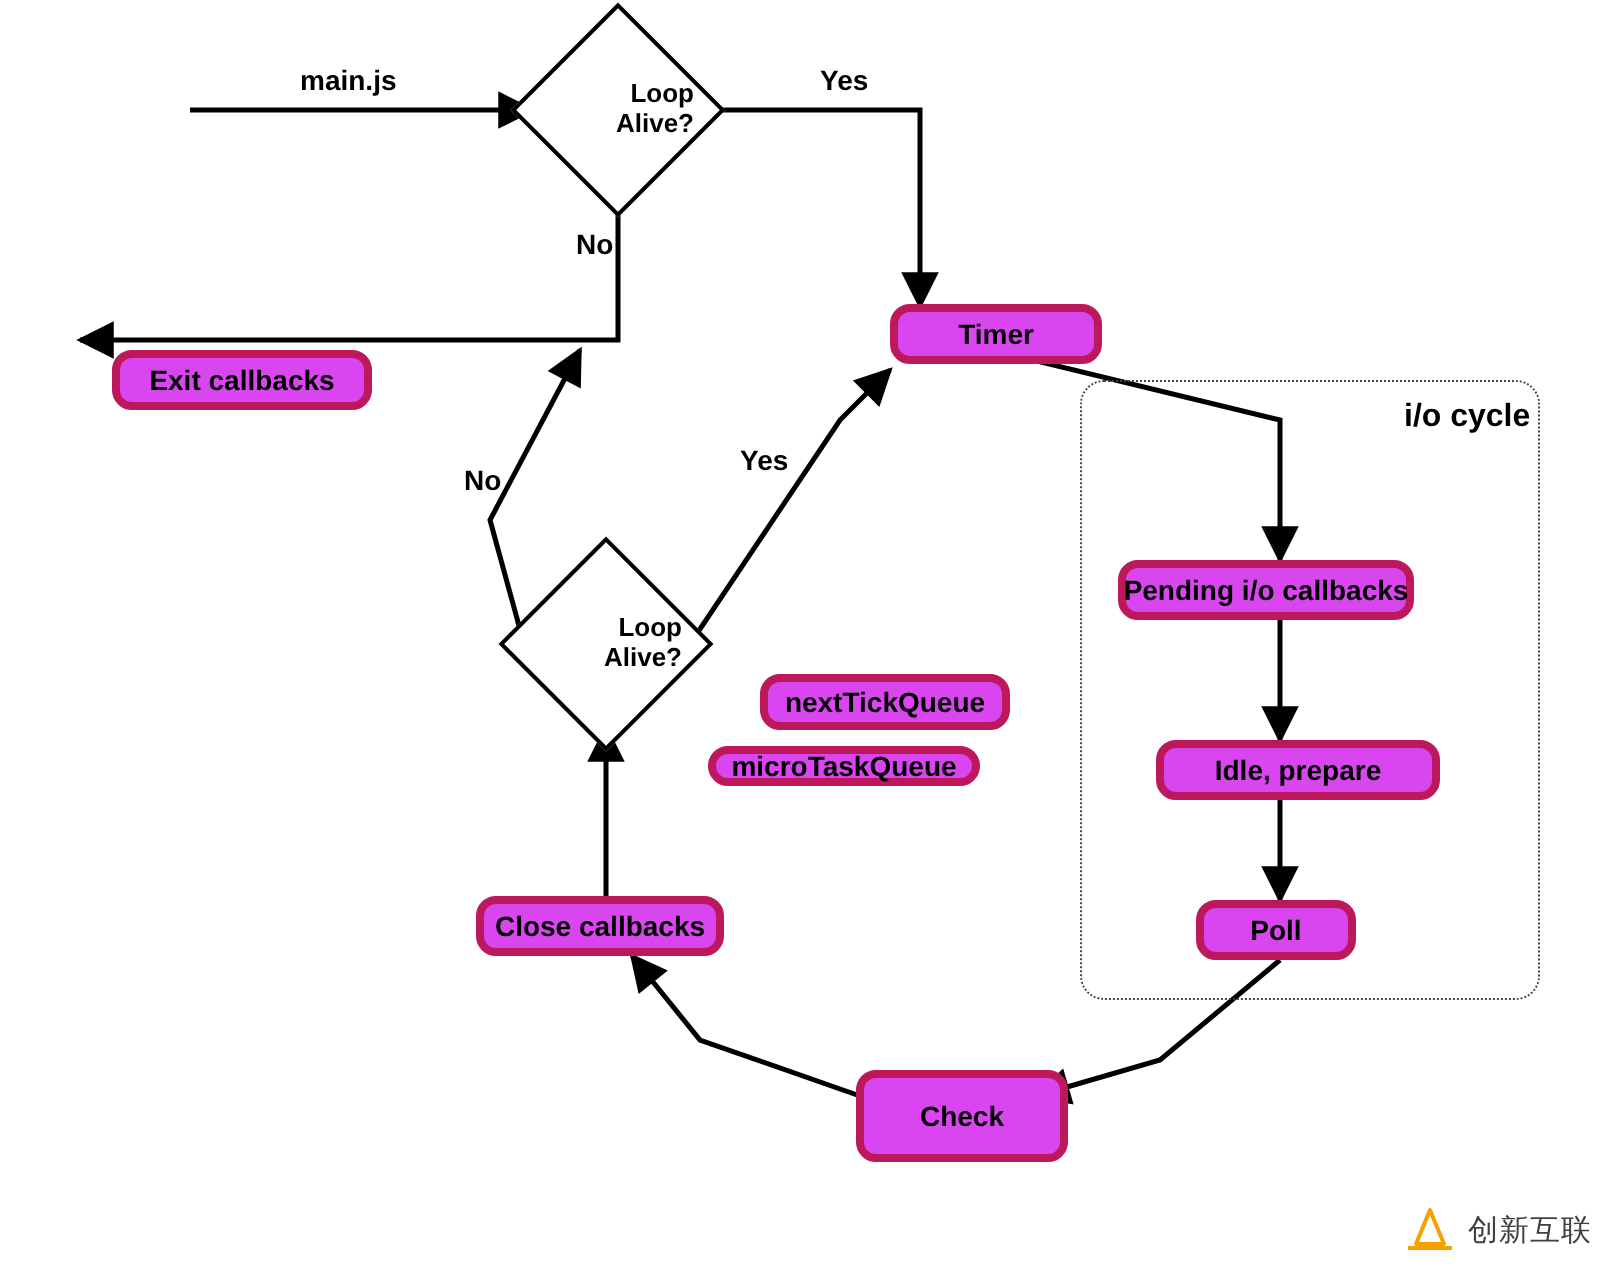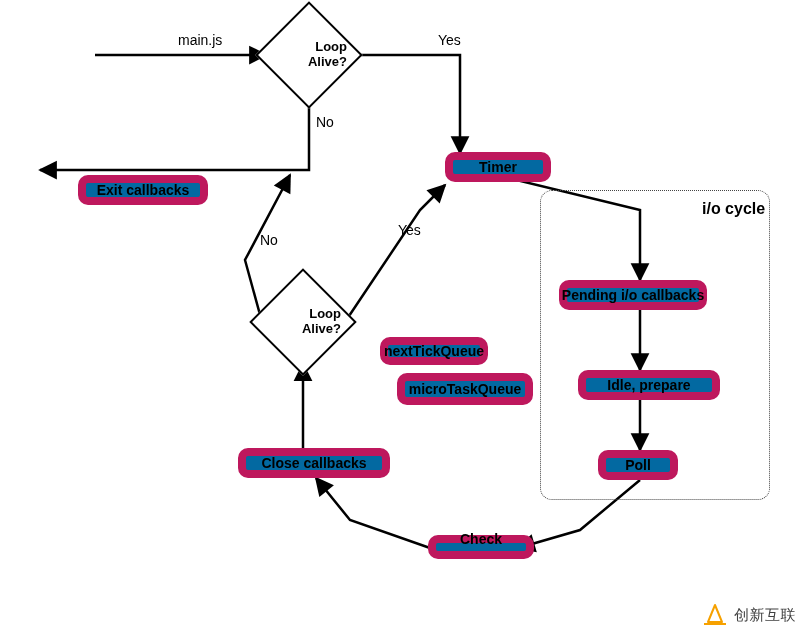--- a/index.html
+++ b/index.html
@@ -11,23 +11,23 @@
     font-family: -apple-system, "Helvetica Neue", Arial, sans-serif;
     position: relative;
     overflow: hidden;
   }
   .canvas {
     position: absolute;
     inset: 0;
   }
   .box {
     position: absolute;
-    border: 8px solid #be185d;
+    border: 4px solid #be185d;
     border-radius: 10px;
-    background: #0369a1;
+    background: #d946ef;
     display: flex;
     align-items: center;
     justify-content: center;
     font-weight: 700;
     font-size: 14px;
     padding: 4px 10px;
     white-space: nowrap;
     box-sizing: border-box;
   }
   .diamond {
@@ -43,23 +43,22 @@
     position: absolute;
     width: 76px;
     text-align: right;
     font-weight: 700;
     font-size: 13px;
     line-height: 1.15;
     pointer-events: none;
   }
   .edge-label {
     position: absolute;
-    font-weight: 400;
+    font-weight: 700;
     font-size: 14px;
-    margin-left: 28px;
   }
   .io-cycle {
     position: absolute;
     border: 1.5px dotted #444;
     border-radius: 12px;
     box-sizing: border-box;
   }
   .io-cycle-title {
     position: absolute;
     font-size: 16px;
@@ -127,53 +126,53 @@
 
   <div class="edge-label" style="left:150px; top:32px;">main.js</div>
   <div class="edge-label" style="left:410px; top:32px;">Yes</div>
   <div class="edge-label" style="left:288px; top:114px;">No</div>
   <div class="edge-label" style="left:370px; top:222px;">Yes</div>
   <div class="edge-label" style="left:232px; top:232px;">No</div>
 
   <div class="io-cycle" style="left:540px; top:190px; width:230px; height:310px;"></div>
   <div class="io-cycle-title" style="left:702px; top:200px;">i/o cycle</div>
 
-  <div class="box" style="left:56px; top:175px; width:130px; height:30px;margin-left:22px;">
+  <div class="box" style="left:56px; top:175px; width:130px; height:30px;">
     <span>Exit callbacks</span>
   </div>
 
   <div class="box" style="left:445px; top:152px; width:106px; height:30px;">
     <span>Timer</span>
   </div>
 
   <div class="box" style="left:559px; top:280px; width:148px; height:30px;">
     <span>Pending i/o callbacks</span>
   </div>
 
   <div class="box" style="left:578px; top:370px; width:142px; height:30px;">
     <span>Idle, prepare</span>
   </div>
 
   <div class="box" style="left:598px; top:450px; width:80px; height:30px;">
     <span>Poll</span>
   </div>
 
-  <div class="box" style="left:428px; top:535px; width:106px; height:18px;align-items:flex-end;">
+  <div class="box" style="left:428px; top:535px; width:106px; height:46px;">
     <span>Check</span>
   </div>
 
-  <div class="box" style="left:238px; top:448px; width:152px; height:30px;">
+  <div class="box" style="left:238px; top:448px; width:124px; height:30px;">
     <span>Close callbacks</span>
   </div>
 
-  <div class="box" style="left:380px; top:337px; width:108px; height:28px;">
+  <div class="box" style="left:380px; top:337px; width:125px; height:28px;">
     <span>nextTickQueue</span>
   </div>
 
-  <div class="box" style="left:397px; top:373px; width:136px; height:32px;">
+  <div class="box" style="left:354px; top:373px; width:136px; height:20px;">
     <span>microTaskQueue</span>
   </div>
 
   <div class="watermark">
     <svg width="26" height="26" viewBox="0 0 26 26">
       <path d="M6 20 L13 3 L20 20 Z" fill="none" stroke="#f6a100" stroke-width="2" stroke-linejoin="round"></path>
       <line x1="2" y1="22" x2="24" y2="22" stroke="#f6a100" stroke-width="2"></line>
     </svg>
     <span class="watermark-text">创新互联</span>
   </div>

